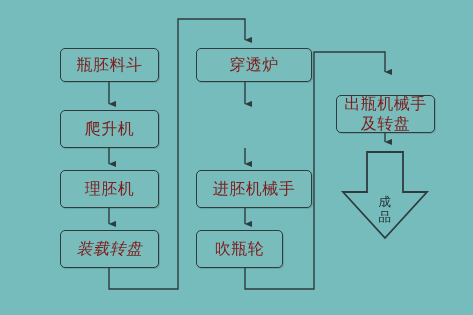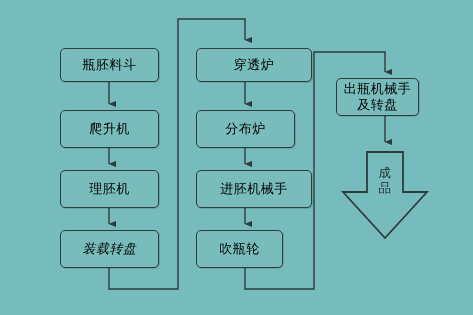--- a/index.html
+++ b/index.html
@@ -24,45 +24,46 @@
     top: 0;
     width: 473px;
     height: 315px;
   }
   .node-box {
     position: absolute;
     box-sizing: border-box;
     border: 1.4px solid #2f3b3d;
     border-radius: 5px;
     background: #78bdbc;
-    color: #000000;
+    color: #7f1d1d;
     display: flex;
     align-items: center;
     justify-content: center;
     text-align: center;
-    font-size: 13px;
+    font-size: 16px;
     line-height: 1.25;
     letter-spacing: 0.5px;
     white-space: pre-line;
     box-shadow: 1px 1px 0 rgba(40,55,58,0.18);
   }
   .node-label {
     display: block;
     white-space: pre-line;
   }
   .product-arrow-label {
     position: absolute;
     color: #232d2f;
     font-size: 12.5px;
     line-height: 1.18;
     letter-spacing: 0.5px;
     text-align: center;
     width: 14px;
     word-break: break-all;
     white-space: pre-line;
+    margin-top: 29px;
   }
 </style>
 </head>
 <body>
 
 <div id="flow-root">
 
   <svg id="flow-svg" viewBox="0 0 473 315">
     <defs>
       <marker id="arrowhead" markerWidth="7" markerHeight="8" refX="3.3" refY="7.2" orient="auto" markerUnits="userSpaceOnUse">
@@ -103,32 +104,29 @@
   </div>
 
   <div class="node-box" style="left:60px;  top:230px; width:99px; height:38px;font-style:italic;">
     <span class="node-label">装载转盘</span>
   </div>
 
   <div class="node-box" style="left:196px; top:48px;  width:116px; height:34px;">
     <span class="node-label">穿透炉</span>
   </div>
 
-  <div class="node-box" style="left:196px; top:110px; width:99px; height:38px;">
-    <span class="node-label">分布炉</span>
-  </div>
 
   <div class="node-box" style="left:196px; top:170px; width:116px; height:38px;">
     <span class="node-label">进胚机械手</span>
   </div>
 
   <div class="node-box" style="left:196px; top:230px; width:87px; height:38px;">
     <span class="node-label">吹瓶轮</span>
   </div>
 
-  <div class="node-box" style="left:336px; top:78px;  width:83px; height:38px;">
+  <div class="node-box" style="left:336px; top:95px;  width:99px; height:38px;">
     <span class="node-label">出瓶机械手
 及转盘</span>
   </div>
 
   <div class="product-arrow-label" style="left:378px; top:166px;">成品</div>
 
 </div>
 
 </body></html>

